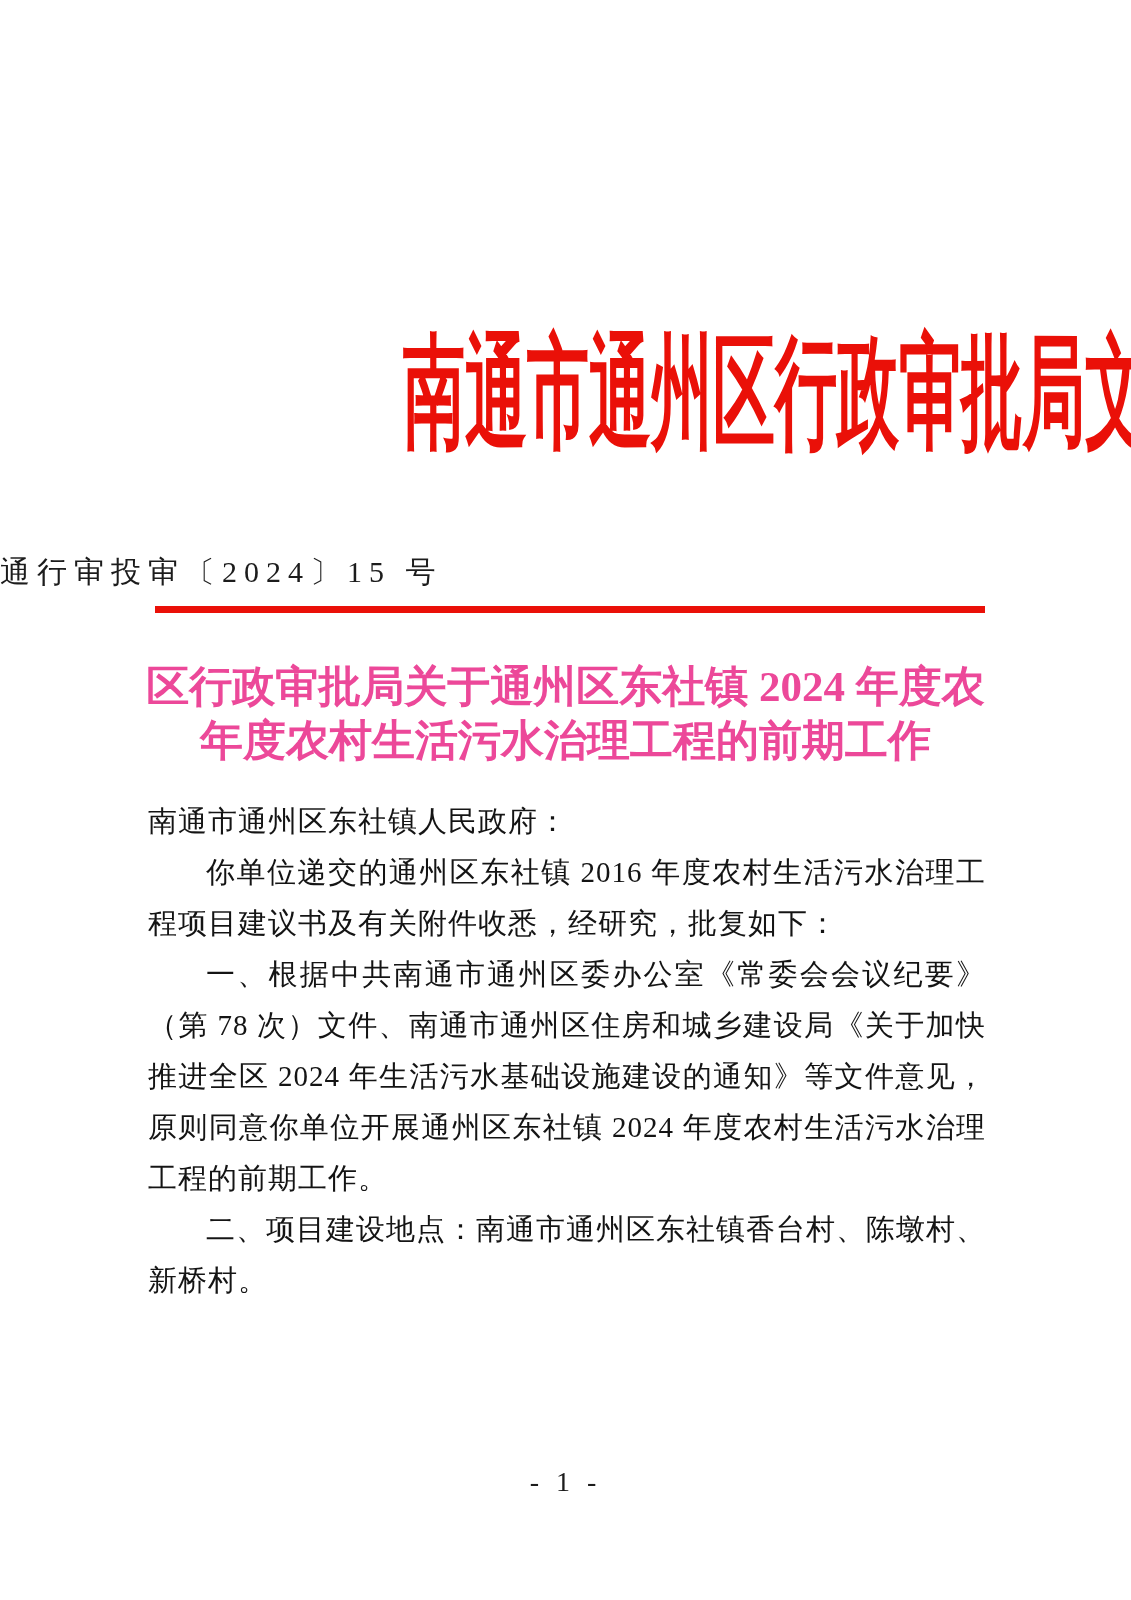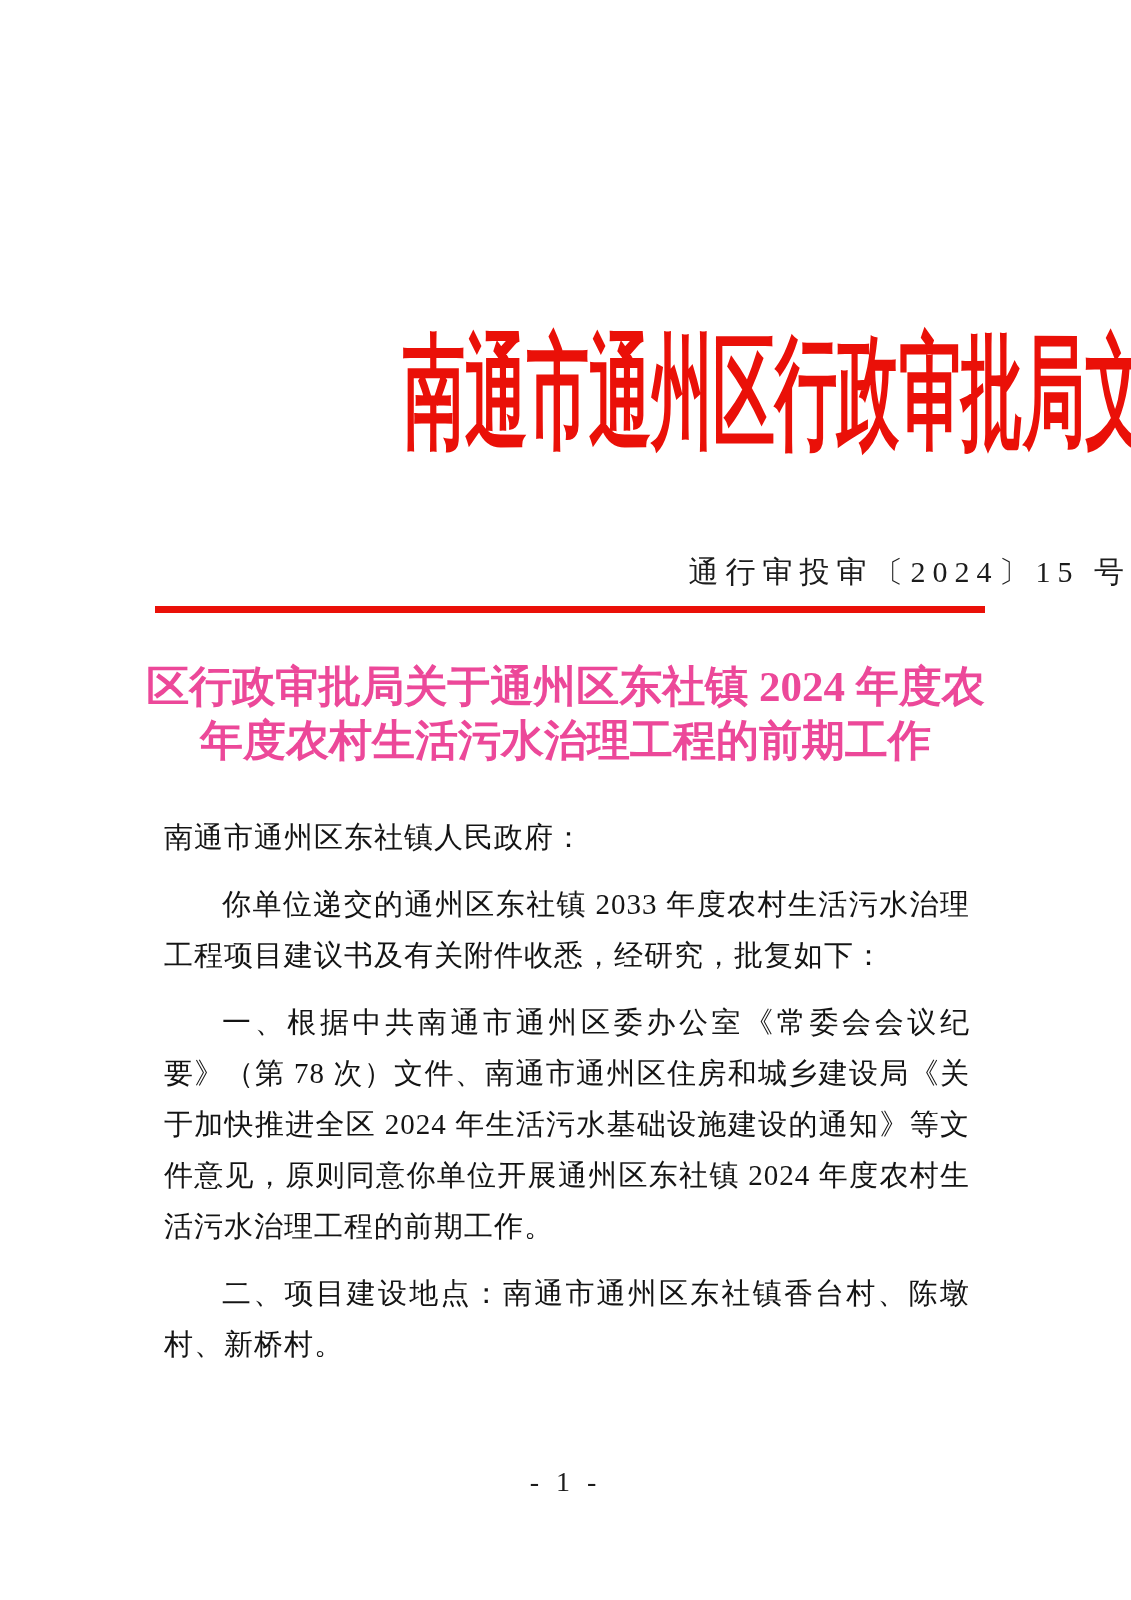--- a/index.html
+++ b/index.html
@@ -33,21 +33,21 @@
     color:var(--red);
     white-space:nowrap;
     transform:scaleX(0.50);
     transform-origin:50% 50%;
     letter-spacing:0;
   }
 
   
   .doc-number{
     position:absolute;top:554px;left:0;width:1131px;
-    text-align:right;
+    text-align:left;
     font-size:30px;
     line-height:36px;
     letter-spacing:7px;
     color:#1c1c1c;
   }
 
   
   .red-line{
     position:absolute;top:606px;left:155px;
     width:830px;height:7px;
@@ -66,21 +66,21 @@
 
   
   .body-text{
     position:absolute;top:796px;left:148px;width:838px;
     font-size:29px;
     line-height:51px;
     letter-spacing:1px;
     text-align:justify;
     color:#141414;
   }
-  .body-text p{margin:16px;padding:0;}
+  .body-text p{margin:0;padding:0;}
   .para{text-indent:2em;}
   .recipient{text-indent:0;}
 
   
   .page-footer{
     position:absolute;top:1466px;left:0;width:1131px;
     text-align:center;
     font-size:28px;
     letter-spacing:5px;
     color:#1c1c1c;
@@ -99,20 +99,20 @@
 
   <div class="red-line"></div>
 
   <div class="doc-title">
     <div>区行政审批局关于通州区东社镇 2024 年度农</div>
     <div>年度农村生活污水治理工程的前期工作</div>
   </div>
 
   <div class="body-text">
     <p class="recipient">南通市通州区东社镇人民政府：</p>
-    <p class="para">你单位递交的通州区东社镇 2033 年度农村生活污水治理工程项目建议书及有关附件收悉，经研究，批复如下：</p>
+    <p class="para">你单位递交的通州区东社镇 2016 年度农村生活污水治理工程项目建议书及有关附件收悉，经研究，批复如下：</p>
     <p class="para">一、根据中共南通市通州区委办公室《常委会会议纪要》（第 78 次）文件、南通市通州区住房和城乡建设局《关于加快推进全区 2024 年生活污水基础设施建设的通知》等文件意见，原则同意你单位开展通州区东社镇 2024 年度农村生活污水治理工程的前期工作。</p>
     <p class="para">二、项目建设地点：南通市通州区东社镇香台村、陈墩村、新桥村。</p>
   </div>
 
   <div class="page-footer">- 1 -</div>
 
 </div>
 
 </body></html>

